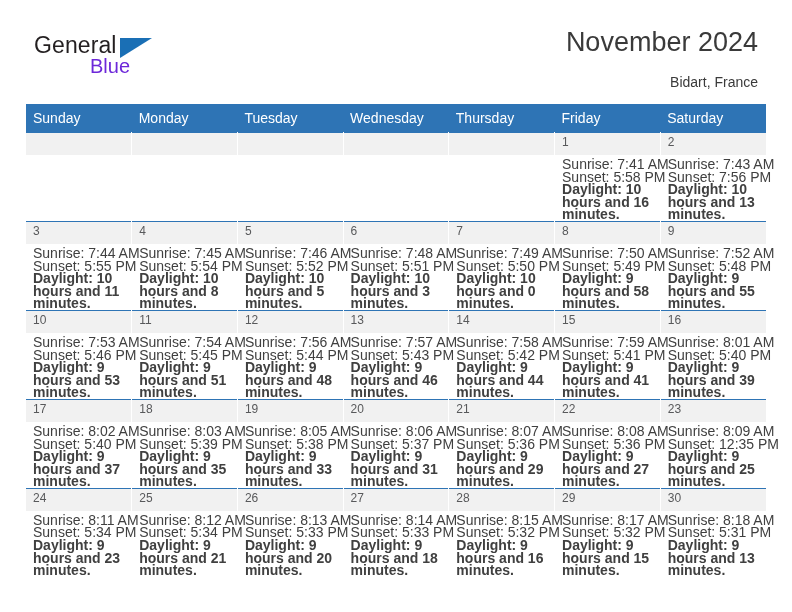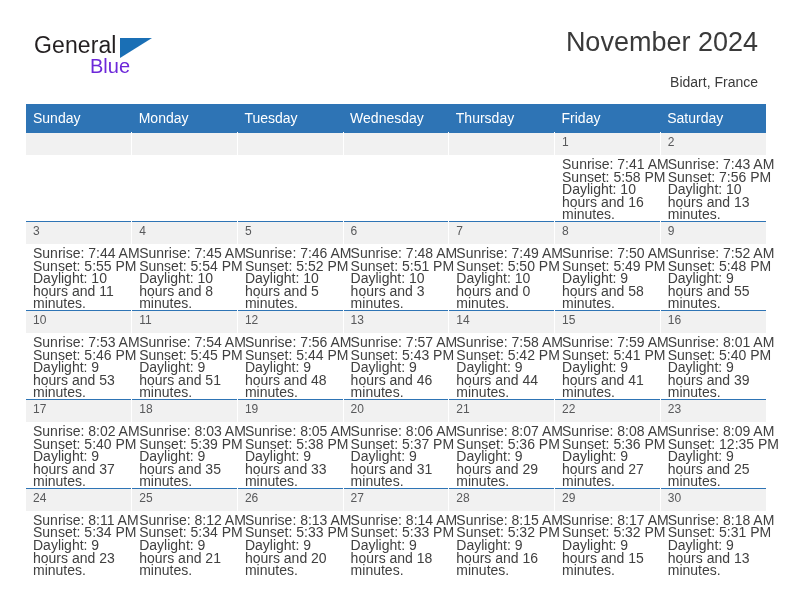--- a/index.html
+++ b/index.html
@@ -121,21 +121,21 @@
   .daynum.empty {
     color: transparent;
   }
   .info {
     padding: 3px 5px 0 7px;
     font-size: 14px;
     line-height: 12.6px;
     color: #404040;
   }
   .info div { white-space: nowrap; }
-  .info .dl { white-space: normal; }
+  .info .dl { white-space: normal; font-weight: bold; }
 </style>
 </head>
 <body>
 
 <div class="page">
 
   <div class="top">
 
     <div class="logo">
       <span class="logo-general">General</span>

